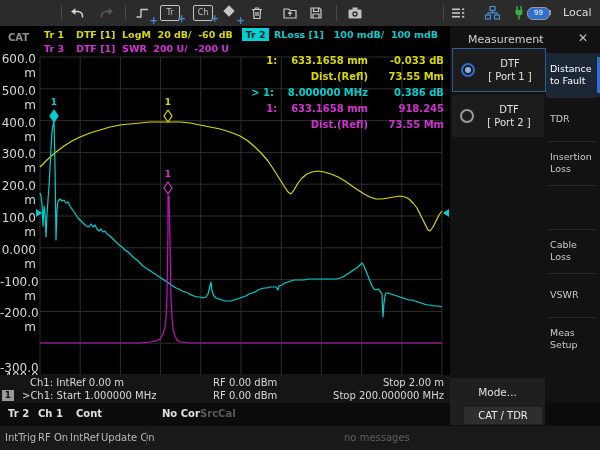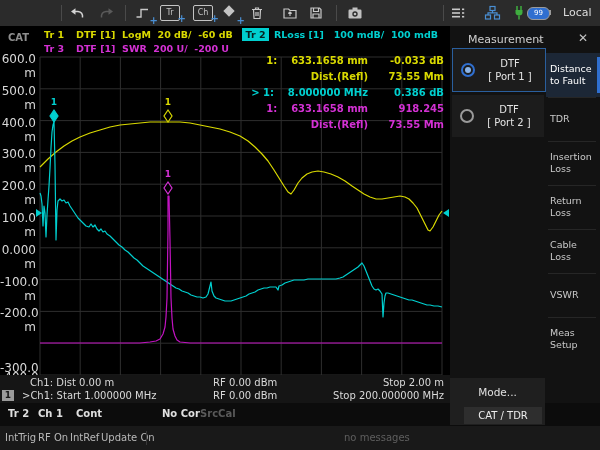--- a/index.html
+++ b/index.html
@@ -251,21 +251,21 @@
           <span class="l pre">1:    633.1658 mm</span>
           <span class="r pre">918.245</span>
         </div>
       <div class="ro magenta">
           <span class="l pre">Dist.(Refl)</span>
           <span class="r pre">73.55 Mm</span>
         </div>
     </div>
 
     <div class="abs stim">
-      <span class="abs stimtxt" style="left:30px;top:2px;">Ch1: Dist 0.00 m</span>
+      <span class="abs stimtxt" style="left:30px;top:2px;">Ch1: IntRef 0.00 m</span>
       <span class="abs stimtxt" style="left:213px;top:2px;">RF 0.00 dBm</span>
       <span class="abs stimtxt" style="right:6px;top:2px;">Stop 2.00 m</span>
       <span class="abs chbadge">1</span>
       <span class="abs stimtxt" style="left:22px;top:15px;">&gt;Ch1: Start 1.000000 MHz</span>
       <span class="abs stimtxt" style="left:213px;top:15px;">RF 0.00 dBm</span>
       <span class="abs stimtxt" style="right:6px;top:15px;">Stop 200.000000 MHz</span>
     </div>
   </div>
 
   <div class="abs sidebar">
@@ -287,23 +287,20 @@
       </div>
     <div class="abs msep" style="top:71px;"></div>
     <div class="abs menu-item" style="top:71px;">
         <span>TDR</span>
       </div>
     <div class="abs msep" style="top:115px;"></div>
     <div class="abs menu-item" style="top:115px;">
         <span>Insertion Loss</span>
       </div>
     <div class="abs msep" style="top:159px;"></div>
-    <div class="abs menu-item" style="top:159px;">
-        <span>Return Loss</span>
-      </div>
     <div class="abs msep" style="top:203px;"></div>
     <div class="abs menu-item" style="top:203px;">
         <span>Cable Loss</span>
       </div>
     <div class="abs msep" style="top:247px;"></div>
     <div class="abs menu-item" style="top:247px;">
         <span>VSWR</span>
       </div>
     <div class="abs msep" style="top:291px;"></div>
     <div class="abs menu-item" style="top:291px;justify-content:center;">

